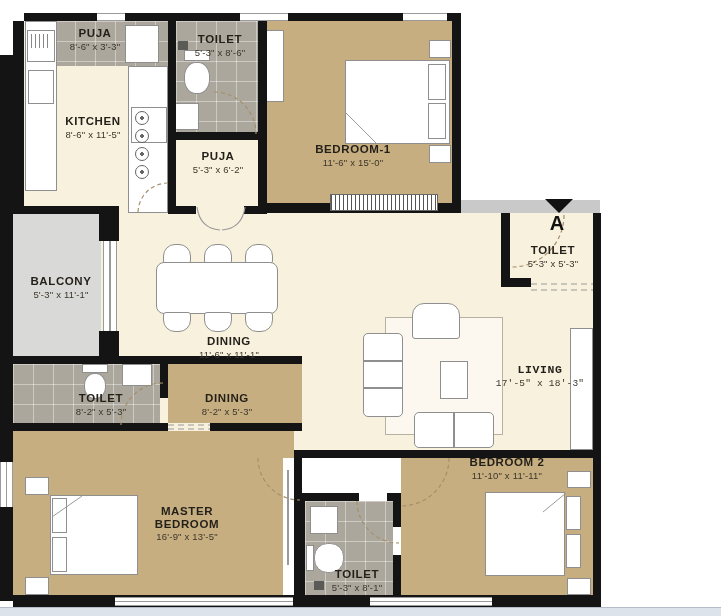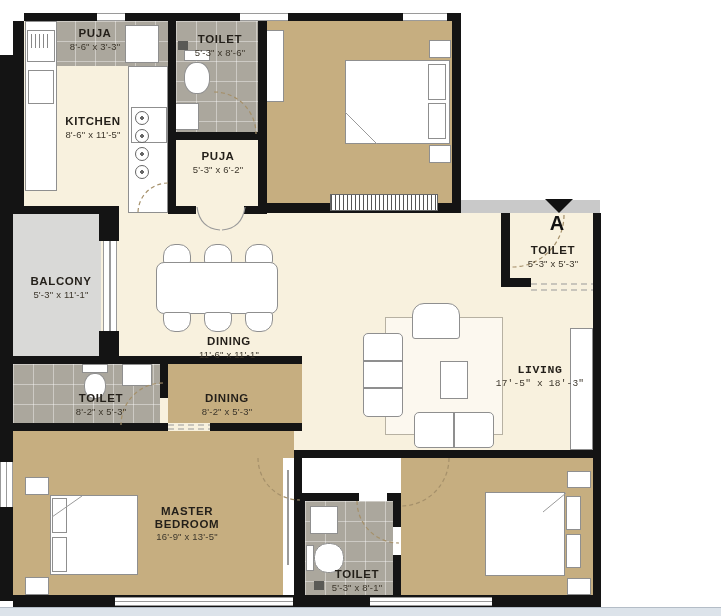--- a/index.html
+++ b/index.html
@@ -208,20 +208,24 @@
     <div class="room-dims">5'-3" x 8'-6"</div>
   </div>
   <div class="room-label" style="left:93px;top:115px;">
     <div class="room-name">KITCHEN</div>
     <div class="room-dims">8'-6" x 11'-5"</div>
   </div>
   <div class="room-label" style="left:218px;top:150px;">
     <div class="room-name">PUJA</div>
     <div class="room-dims">5'-3" x 6'-2"</div>
   </div>
+  <div class="room-label" style="left:353px;top:143px;">
+    <div class="room-name">BEDROOM-1</div>
+    <div class="room-dims">11'-6" x 15'-0"</div>
+  </div>
   <div class="room-label" style="left:61px;top:275px;">
     <div class="room-name">BALCONY</div>
     <div class="room-dims">5'-3" x 11'-1"</div>
   </div>
   <div class="room-label" style="left:229px;top:335px;">
     <div class="room-name">DINING</div>
     <div class="room-dims">11'-6" x 11'-1"</div>
   </div>
   <div class="room-label" style="left:553px;top:244px;">
     <div class="room-name">TOILET</div>
@@ -240,15 +244,19 @@
     <div class="room-dims">8'-2" x 5'-3"</div>
   </div>
   <div class="room-label" style="left:187px;top:505px;">
     <div class="room-name wrap">MASTER BEDROOM</div>
     <div class="room-dims">16'-9" x 13'-5"</div>
   </div>
   <div class="room-label" style="left:357px;top:568px;">
     <div class="room-name">TOILET</div>
     <div class="room-dims">5'-3" x 8'-1"</div>
   </div>
+  <div class="room-label" style="left:507px;top:456px;">
+    <div class="room-name">BEDROOM 2</div>
+    <div class="room-dims">11'-10" x 11'-11"</div>
+  </div>
 
   <div class="abs bottom-strip" style="left:0px;top:607px;width:721px;height:9px;"></div>
 </div>
 
 </body></html>

